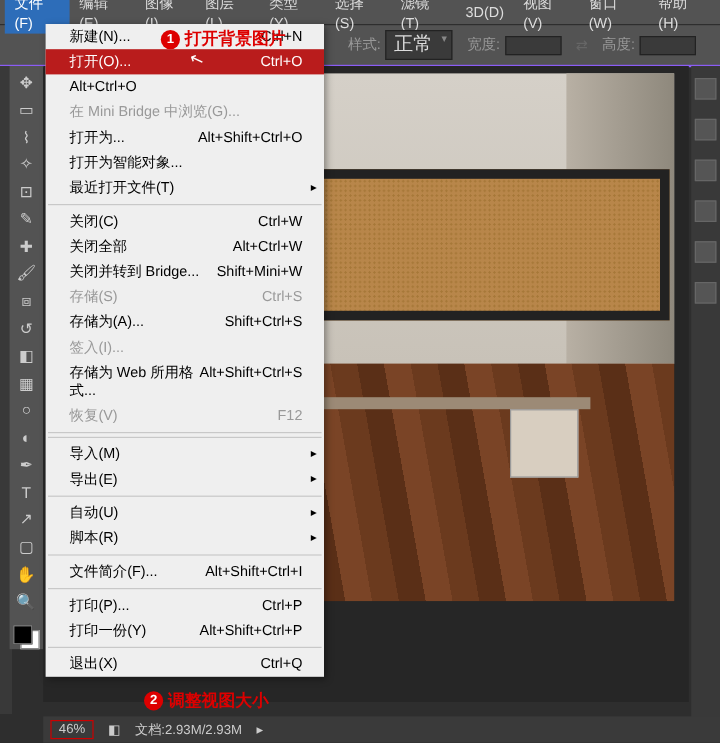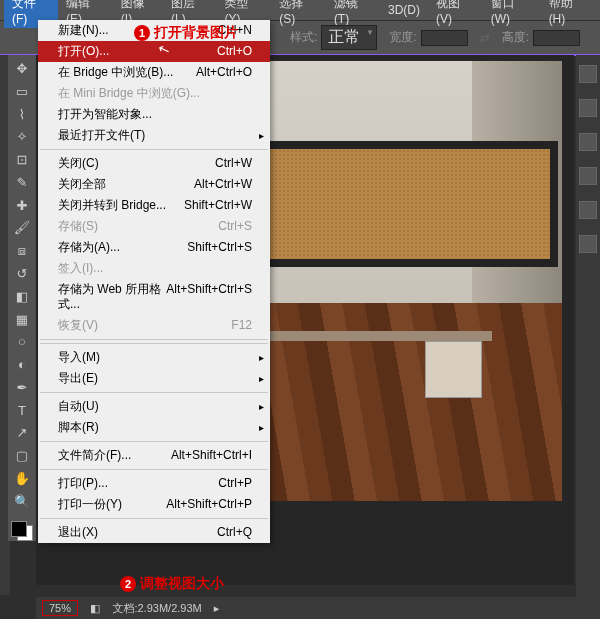--- a/index.html
+++ b/index.html
@@ -131,47 +131,50 @@
 <div class="dropdown" id="dropdown">
     <div class="mi">
       <span>新建(N)...</span>
       <span>Ctrl+N</span>
     </div>
     <div class="mi hl">
       <span>打开(O)...</span>
       <span>Ctrl+O</span>
     </div>
     <div class="mi">
-      <span>在 Bridge 中浏览(B)...</span>
       <span>Alt+Ctrl+O</span>
     </div>
     <div class="mi disabled">
       <span>在 Mini Bridge 中浏览(G)...</span>
       <span></span>
+    </div>
+    <div class="mi">
+      <span>打开为...</span>
+      <span>Alt+Shift+Ctrl+O</span>
     </div>
     <div class="mi">
       <span>打开为智能对象...</span>
       <span></span>
     </div>
     <div class="mi sub">
       <span>最近打开文件(T)</span>
       <span></span>
     </div>
     <div class="sep"></div>
     <div class="mi">
       <span>关闭(C)</span>
       <span>Ctrl+W</span>
     </div>
     <div class="mi">
       <span>关闭全部</span>
       <span>Alt+Ctrl+W</span>
     </div>
     <div class="mi">
       <span>关闭并转到 Bridge...</span>
-      <span>Shift+Ctrl+W</span>
+      <span>Shift+Mini+W</span>
     </div>
     <div class="mi disabled">
       <span>存储(S)</span>
       <span>Ctrl+S</span>
     </div>
     <div class="mi">
       <span>存储为(A)...</span>
       <span>Shift+Ctrl+S</span>
     </div>
     <div class="mi disabled">
@@ -231,17 +234,17 @@
   <span>打开背景图片</span>
 </div>
 <div class="cursor">↖</div>
 
 <div class="callout2">
   <div class="num">2</div>
   <span>调整视图大小</span>
 </div>
 
 <div class="statusbar">
-  <span class="zoom-box">75%</span>
+  <span class="zoom-box">46%</span>
   <span>◧</span>
   <span><span>文档:</span><span>2.93M/2.93M</span></span>
   <span>▸</span>
 </div>
 
 </body></html>

